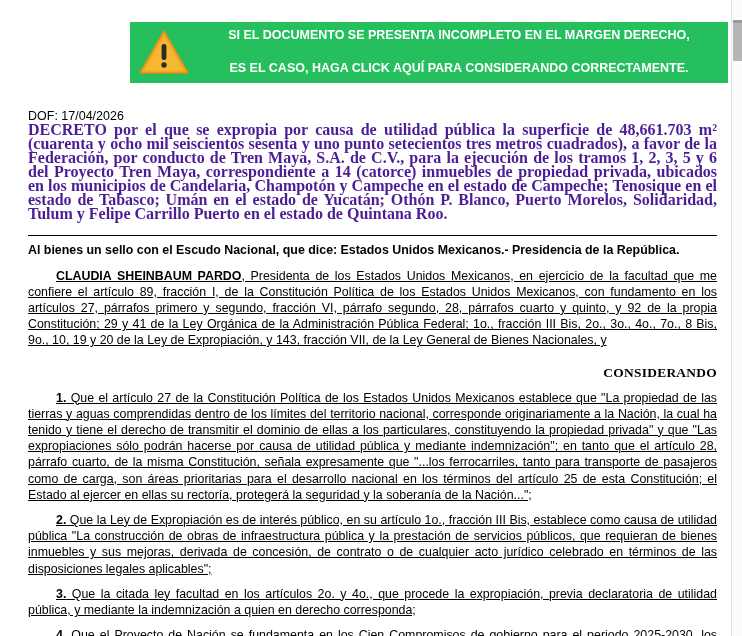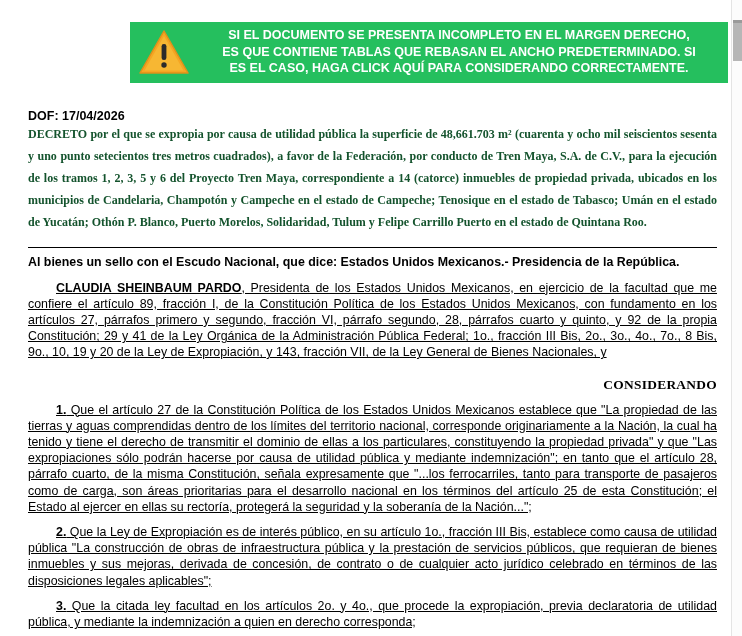--- a/index.html
+++ b/index.html
@@ -62,36 +62,36 @@
 
   
   .doc {
     padding: 0 14px 0 28px;
     box-sizing: border-box;
     width: 731px;
   }
 
   .dof {
     font-family: "Liberation Sans", sans-serif;
-    font-weight: bold;
+    font-weight: normal;
     font-size: 12.5px;
     margin-top: 26px;
     margin-bottom: 0;
     color: #000;
   }
 
   p.serif-just {
     font-family: "Liberation Serif", serif;
     font-weight: bold;
-    font-size: 12px;
-    line-height: 22px;
+    font-size: 16px;
+    line-height: 14px;
     text-align: justify;
     text-justify: inter-word;
     margin: 0;
-    color: #14532d;
+    color: #4c1d95;
   }
   .decreto {
     margin-top: 36px;
   }
 
   hr.rule {
     border: 0;
     border-top: 1px solid #000;
     margin: 14px 0 0 0;
     height: 0;
@@ -167,21 +167,21 @@
   <div class="banner-wrap">
     <div class="banner">
       <svg class="warn-icon" viewBox="0 0 52 48">
         <polygon points="26,3 50,45 2,45" fill="#f5a623" stroke="#e0911a" stroke-width="1.5" stroke-linejoin="round"></polygon>
         <polygon points="26,8 45.5,42.5 6.5,42.5" fill="#f7b733"></polygon>
         <rect x="23.6" y="16" width="4.8" height="16" rx="2.2" fill="#2b2b2b"></rect>
         <circle cx="26" cy="37" r="2.7" fill="#2b2b2b"></circle>
       </svg>
       <div class="banner-text">
         <span>SI EL DOCUMENTO SE PRESENTA INCOMPLETO EN EL MARGEN DERECHO,</span><br>
-        <span>ES QUE CONTIENE TABLAS QUE REBASAN EL ANCHO PREDETERMINADO. SI</span><br>
+        <br>
         <span>ES EL CASO, HAGA CLICK AQUÍ PARA CONSIDERANDO CORRECTAMENTE.</span>
       </div>
     </div>
   </div>
 
   <div class="doc">
 
     <p class="dof">DOF: 17/04/2026</p>
 
     <p class="serif-just decreto">DECRETO por el que se expropia por causa de utilidad pública la superficie de 48,661.703 m² (cuarenta y ocho mil seiscientos sesenta y uno punto setecientos tres metros cuadrados), a favor de la Federación, por conducto de Tren Maya, S.A. de C.V., para la ejecución de los tramos 1, 2, 3, 5 y 6 del Proyecto Tren Maya, correspondiente a 14 (catorce) inmuebles de propiedad privada, ubicados en los municipios de Candelaria, Champotón y Campeche en el estado de Campeche; Tenosique en el estado de Tabasco; Umán en el estado de Yucatán; Othón P. Blanco, Puerto Morelos, Solidaridad, Tulum y Felipe Carrillo Puerto en el estado de Quintana Roo.</p>

